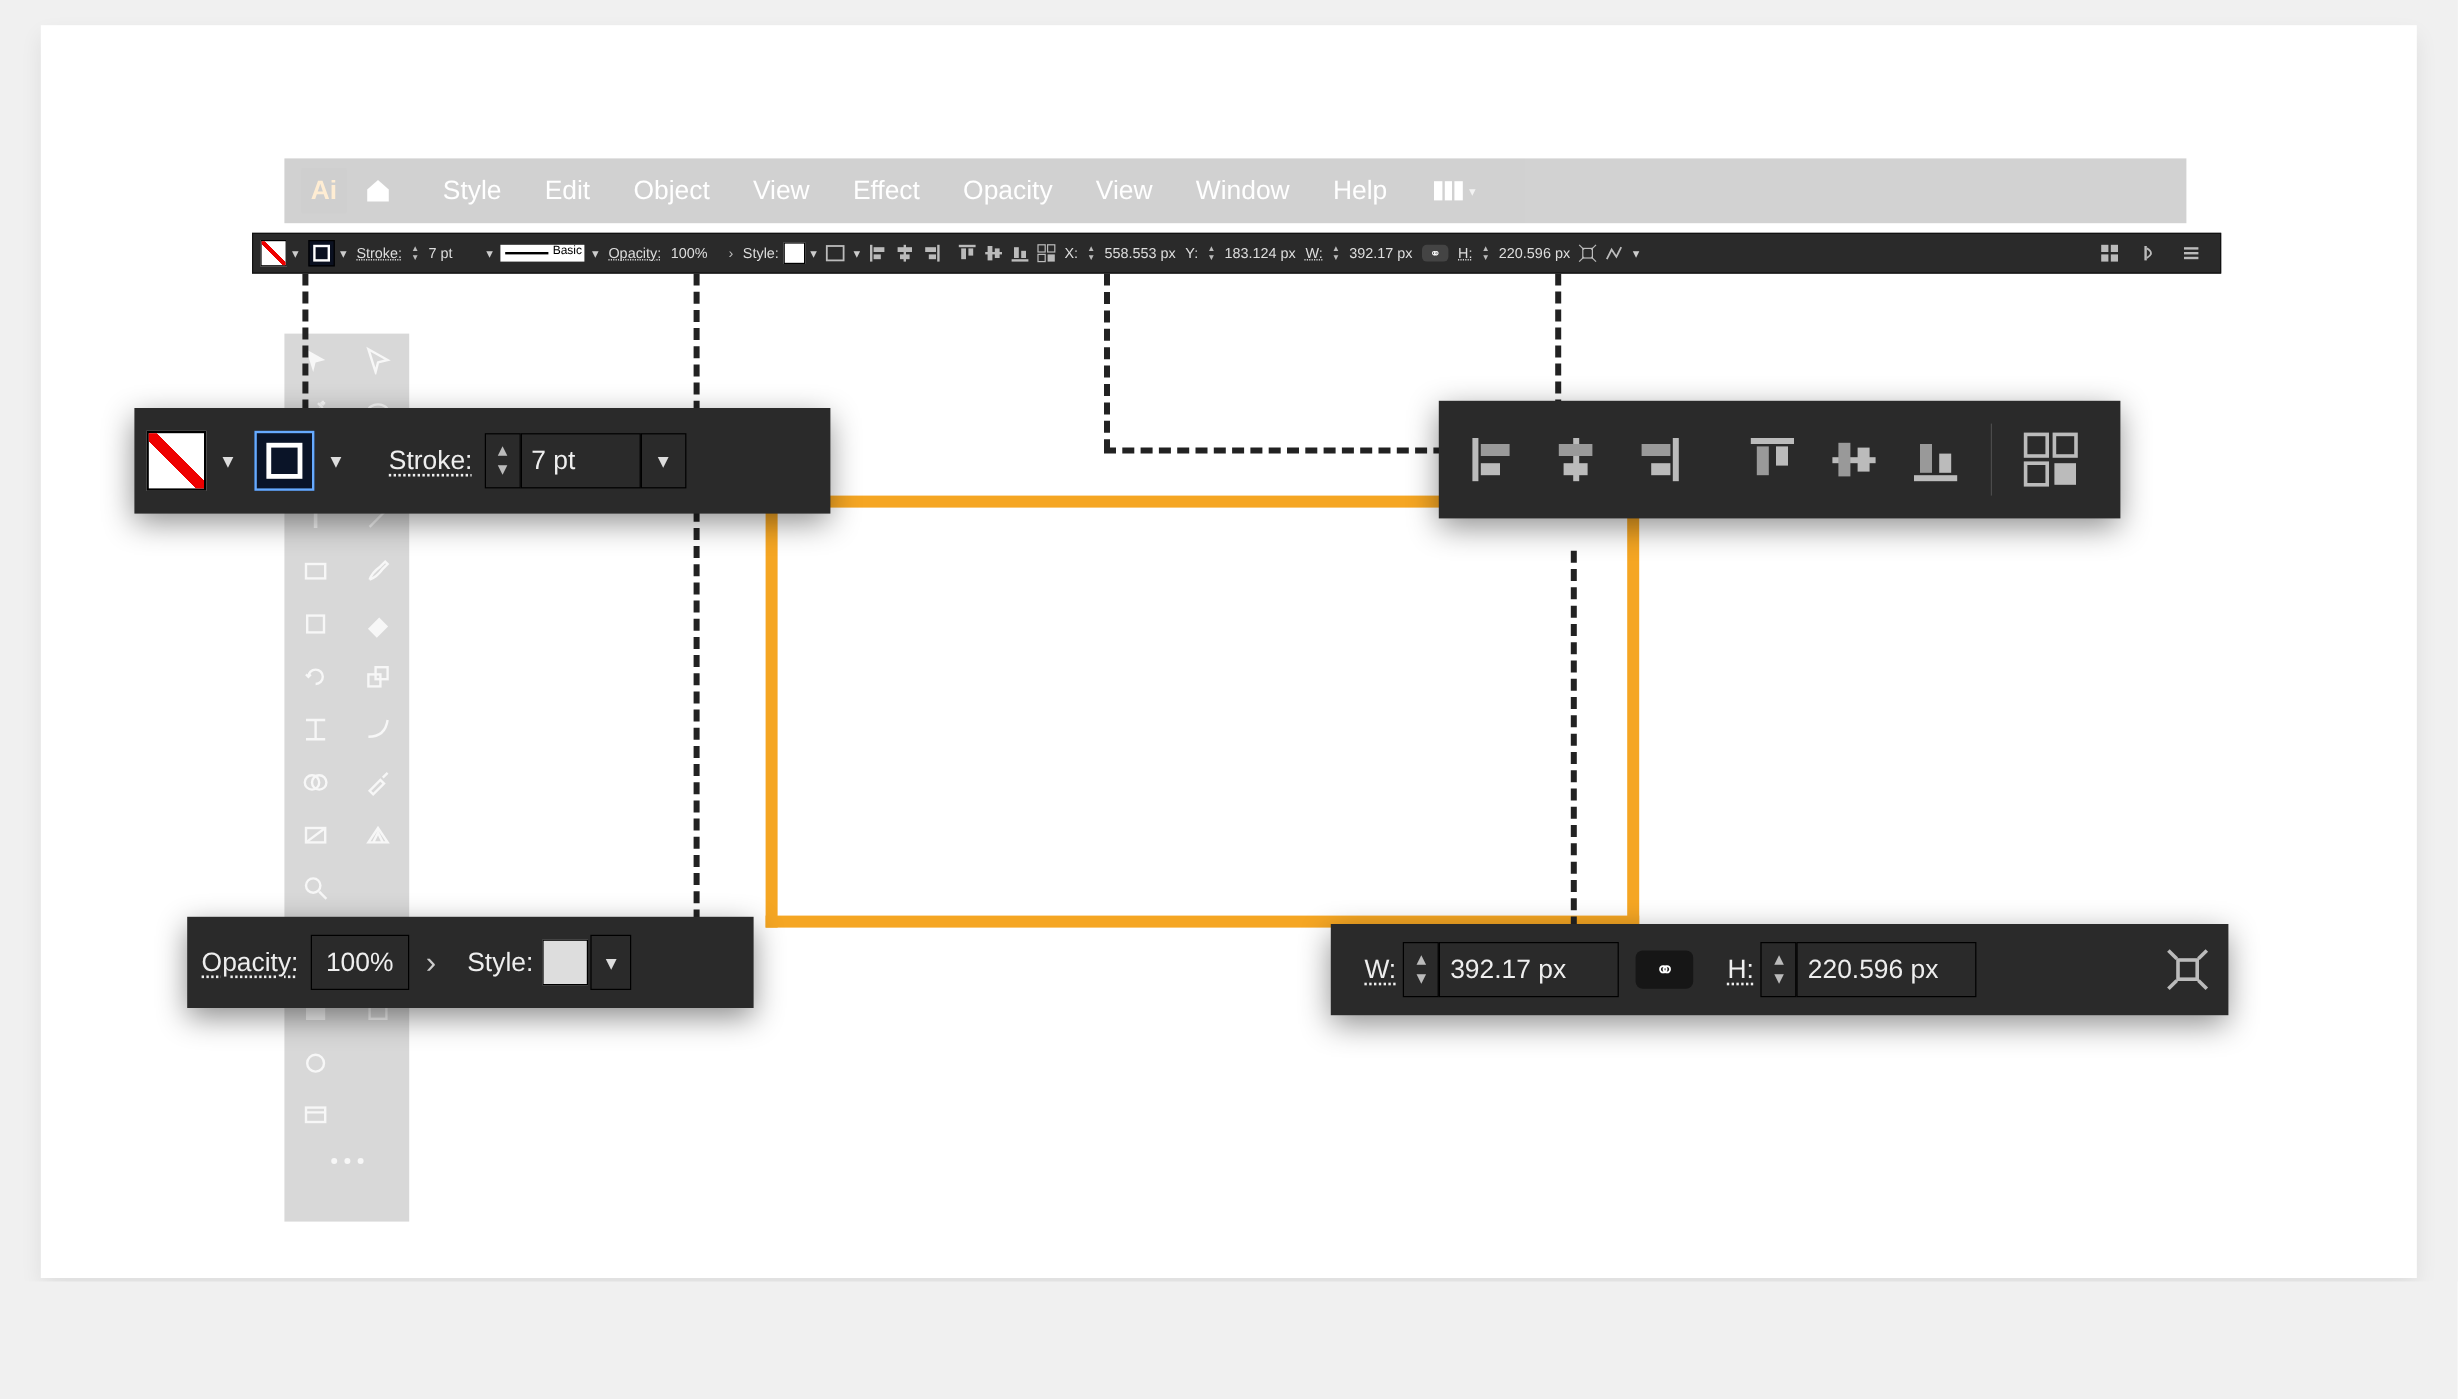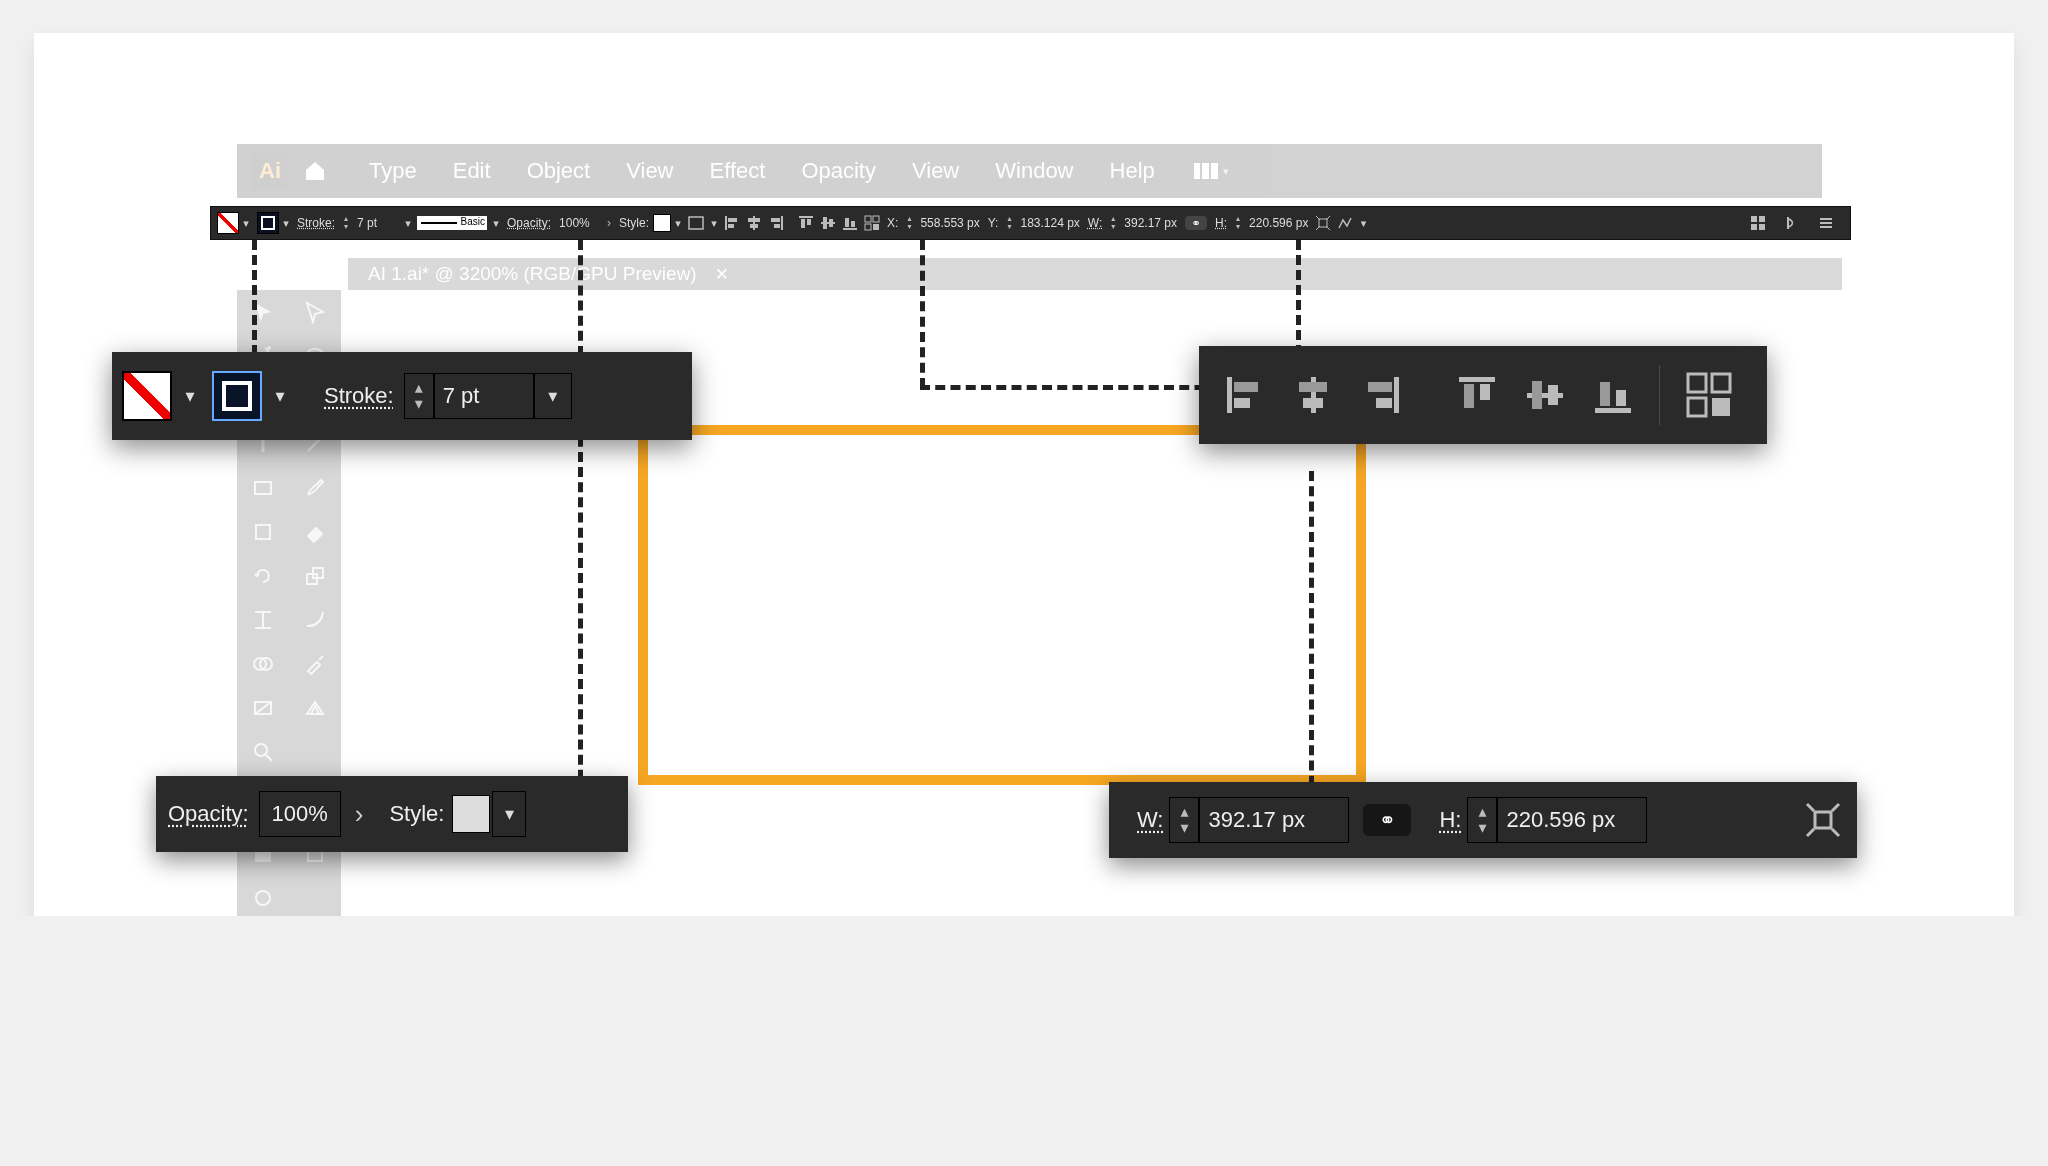--- a/index.html
+++ b/index.html
@@ -1,16 +1,16 @@
 <!DOCTYPE html>
 <html><head>
 <meta charset="utf-8">
 <style>
   html,body{margin:0;padding:0;background:#f0f0f0;font-family:Arial,Helvetica,sans-serif;}
-  #stage{position:relative;width:2048px;height:892px;margin:12px auto;background:#f0f0f0;}
+  #stage{position:relative;width:2048px;height:1068px;margin:0 auto;background:#f0f0f0;}
   #card{position:absolute;left:34px;top:21px;width:1980px;height:1044px;background:#fff;box-shadow:0 8px 18px rgba(0,0,0,0.08);}
   
   .fade{opacity:0.22;}
   
   #menubar{position:absolute;left:203px;top:111px;width:1585px;height:54px;background:#333;display:flex;align-items:center;color:#fff;font-size:22px;}
   #ai-logo{width:38px;height:38px;margin:0 10px 0 14px;background:#282828;display:flex;align-items:center;justify-content:center;color:#ffb13b;font-weight:bold;font-size:22px;border-radius:2px;}
   #home-btn{width:32px;height:32px;margin-right:20px;display:flex;align-items:center;justify-content:center;}
   .menu-item{padding:0 18px;cursor:default;}
   #ws-switch{width:26px;height:18px;margin-left:20px;display:flex;}
   #ws-switch div{flex:1;background:#fff;margin:1px;}
@@ -100,21 +100,21 @@
 <div id="stage">
   <div id="card">
 
     <div id="menubar" class="fade">
       <div id="ai-logo">Ai</div>
       <div id="home-btn">
         <svg viewBox="0 0 24 24" width="24" height="24">
             <path d="M3 11 L12 3 L21 11 V21 H3 Z" fill="#fff"></path>
           </svg>
       </div>
-      <div class="menu-item">Type</div>
+      <div class="menu-item">Style</div>
       <div class="menu-item">Edit</div>
       <div class="menu-item">Object</div>
       <div class="menu-item">View</div>
       <div class="menu-item">Effect</div>
       <div class="menu-item">Opacity</div>
       <div class="menu-item">View</div>
       <div class="menu-item">Window</div>
       <div class="menu-item">Help</div>
       <div id="ws-switch">
           <div></div>
@@ -263,24 +263,20 @@
         <div class="cb-ico">
             <svg viewBox="0 0 16 16">
               <rect x="2" y="3" width="12" height="2" fill="#bbb"></rect>
               <rect x="2" y="7" width="12" height="2" fill="#bbb"></rect>
               <rect x="2" y="11" width="12" height="2" fill="#bbb"></rect>
             </svg>
           </div>
       </div>
     </div>
 
-    <div id="tabbar" class="fade">
-      <span>AI 1.ai* @ 3200% (RGB/GPU Preview)</span>
-      <span class="x">✕</span>
-    </div>
 
     <div id="canvas-v" class="fade"></div>
 
     <div id="tools" class="fade">
       <div class="trow">
         <div class="tcell">
             <svg viewBox="0 0 24 24">
               <path d="M4 3 L20 12 L12 14 L10 22 Z" fill="#ddd" stroke="none"></path>
             </svg>
           </div>

